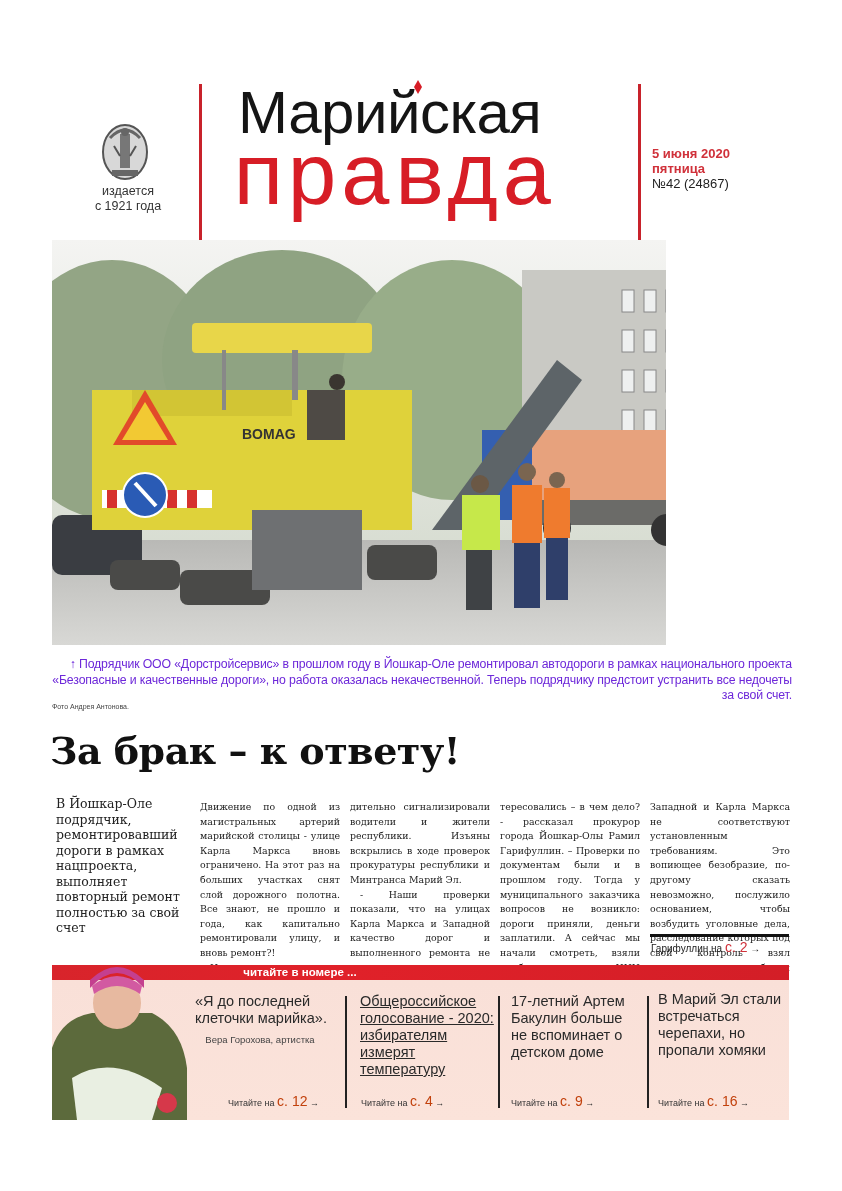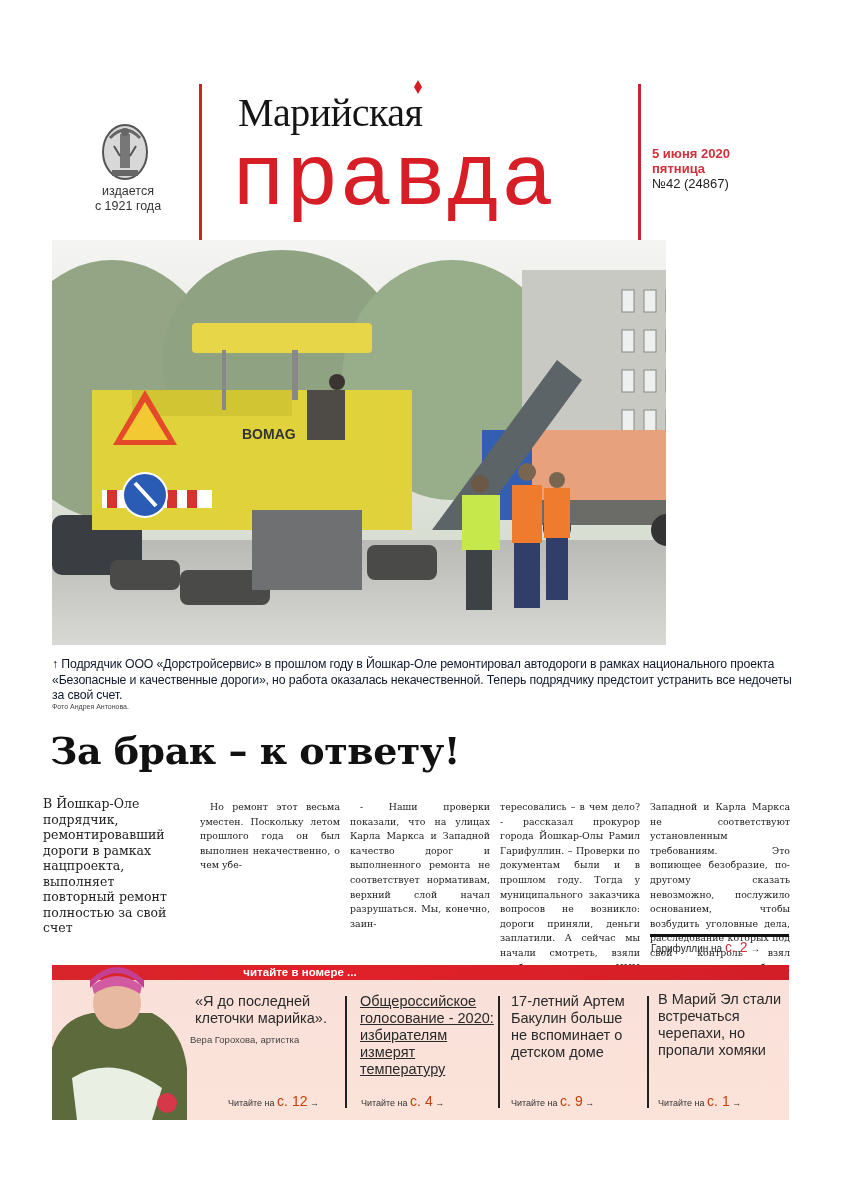--- a/index.html
+++ b/index.html
@@ -8,39 +8,39 @@
     font-family: "Liberation Sans", sans-serif; color: #222;
   }
   .abs { position: absolute; }
 
   
   .emblem { left: 100px; top: 118px; width: 50px; height: 64px; }
   .since { left: 88px; top: 184px; width: 80px; text-align: center; font-size: 12.5px; line-height: 15px; color: #333; }
   .vline { width: 3px; background: #c8222b; }
   .vl1 { left: 199px; top: 84px; height: 160px; }
   .vl2 { left: 638px; top: 84px; height: 160px; }
-  .title1 { left: 238px; top: 82px; font-family: Liberation Serif, serif; font-size: 40px; line-height: 62px; color: #151515; letter-spacing: -0.5px; }
+  .title1 { left: 238px; top: 82px; font-family: Liberation Sans, sans-serif; font-size: 60px; line-height: 62px; color: #151515; letter-spacing: -0.5px; }
   .title2 { left: 232px; top: 136px; font-family: Liberation Mono, monospace; font-size: 88px; line-height: 90px; color: #d71d26; letter-spacing: 1px; }
   .pen { left: 413px; top: 80px; width: 10px; height: 14px; }
   .issue { left: 652px; top: 146px; font-size: 13px; line-height: 15px; }
   .issue .date { color: #d0313a; font-weight: bold; display:block; }
   .issue .dow { color: #d0313a; font-weight: bold; display:block; }
   .issue .num { color: #222; display:block; }
 
   
   .photo { left: 52px; top: 240px; width: 614px; height: 405px; overflow: hidden; }
   .photo svg { display:block; }
 
-  .caption { left: 52px; top: 657px; width: 740px; font-size: 12.3px; line-height: 15.5px; color: #0f172a; letter-spacing: -0.15px; }
+  .caption { left: 52px; top: 657px; width: 740px; font-size: 12.3px; line-height: 15.5px; color: #6d28d9; letter-spacing: -0.15px; text-align: right; }
   .credit { left: 52px; top: 703px; font-size: 7px; color: #444; }
 
   .headline { left: 50px; top: 716px; font-family: "DejaVu Serif", "Liberation Serif", serif; font-weight: bold; font-size: 38px; line-height: 70px; color: #111; letter-spacing: -0.5px; }
 
   
-  .lead { left: 43px; top: 796px; width: 135px; font-family: "DejaVu Serif", serif; font-size: 12.5px; line-height: 15.5px; color: #222; }
+  .lead { left: 56px; top: 796px; width: 135px; font-family: "DejaVu Serif", serif; font-size: 12.5px; line-height: 15.5px; color: #222; }
 
   .col { font-family: "DejaVu Serif", serif; font-size: 9.4px; line-height: 14.6px; color: #222; text-align: justify; width: 140px; top: 800px; hyphens: auto; }
   .col p { margin: 0; text-indent: 10px; }
   .col p.noind { text-indent: 0; }
   .c1 { left: 200px; }
   .c2 { left: 350px; }
   .c3 { left: 500px; }
   .c4 { left: 650px; }
 
   .cont-rule { left: 650px; top: 934px; width: 139px; height: 3px; background: #111; }
@@ -48,21 +48,21 @@
   .cont .pg { color: #d0313a; font-size: 14px; }
 
   
   .strip { left: 52px; top: 965px; width: 737px; height: 15px; background: linear-gradient(90deg,#d8242b,#e02129 40%,#d31e27); }
   .strip-label { left: 200px; top: 965px; width: 200px; text-align: center; font-size: 11.5px; line-height: 15px; font-weight: bold; color: #fff; }
   .panel { left: 52px; top: 980px; width: 737px; height: 140px; background: linear-gradient(180deg,#f9e0d8,#fbe3da); }
   .portrait { left: 52px; top: 958px; width: 135px; height: 162px; }
 
   .teaser { font-size: 14.5px; line-height: 17px; color: #2a2a2a; }
   .t1 { left: 195px; top: 993px; width: 135px; text-align: left; }
-  .t1-author { left: 190px; top: 1034px; width: 140px; text-align: left; font-size: 9.5px; color: #444; }
+  .t1-author { left: 190px; top: 1034px; width: 140px; text-align: center; font-size: 9.5px; color: #444; }
   .t2 { left: 360px; top: 993px; width: 135px; text-decoration: underline; }
   .t3 { left: 511px; top: 993px; width: 120px; }
   .t4 { left: 658px; top: 991px; width: 125px; }
   .sep { width: 2px; background: #222; top: 996px; height: 112px; }
   .s1 { left: 345px; } .s2 { left: 498px; } .s3 { left: 647px; }
   .readon { font-size: 9px; color: #333; top: 1093px; white-space: nowrap; }
   .readon .pg { color: #c2410c; font-size: 14px; }
   .r1 { left: 228px; } .r2 { left: 361px; } .r3 { left: 511px; } .r4 { left: 658px; }
 </style>
 </head>
@@ -203,23 +203,25 @@
   <span>↑</span>
   <span>Подрядчик ООО «Дорстройсервис» в прошлом году в Йошкар-Оле ремонтировал автодороги в рамках национального проекта «Безопасные и качественные дороги», но работа оказалась некачественной. Теперь подрядчику предстоит устранить все недочеты за свой счет.</span>
 </div>
 <div class="abs credit">Фото Андрея Антонова.</div>
 
 <div class="abs headline">За брак – к ответу!</div>
 
 <div class="abs lead">В Йошкар-Оле подрядчик, ремонтировавший дороги в рамках нацпроекта, выполняет повторный ремонт полностью за свой счет</div>
 
 <div class="abs col c1">
+  <p class="noind">Движение по одной из магистральных артерий марийской столицы - улице Карла Маркса вновь ограничено. На этот раз на больших участках снят слой дорожного полотна. Все знают, не прошло и года, как капитально ремонтировали улицу, и вновь ремонт?!</p>
   <p>Но ремонт этот весьма уместен. Поскольку летом прошлого года он был выполнен некачественно, о чем убе-</p>
 </div>
 <div class="abs col c2">
+  <p class="noind">дительно сигнализировали водители и жители республики. Изъяны вскрылись в ходе проверок прокуратуры республики и Минтранса Марий Эл.</p>
   <p>- Наши проверки показали, что на улицах Карла Маркса и Западной качество дорог и выполненного ремонта не соответствует нормативам, верхний слой начал разрушаться. Мы, конечно, заин-</p>
 </div>
 <div class="abs col c3">
   <p class="noind">тересовались – в чем дело? - рассказал прокурор города Йошкар-Олы Рамил Гарифуллин. – Проверки по документам были и в прошлом году. Тогда у муниципального заказчика вопросов не возникло: дороги приняли, деньги заплатили. А сейчас мы начали смотреть, взяли пробы, отправили в НИИ «Дорстрой». Заключение показало, что дороги по улицам</p>
 </div>
 <div class="abs col c4">
   <p class="noind">Западной и Карла Маркса не соответствуют установленным требованиям. Это вопиющее безобразие, по-другому сказать невозможно, послужило основанием, чтобы возбудить уголовные дела, расследование которых под свой контроль взял прокурор республики Сергей Беляков.</p>
 </div>
 
 <div class="abs cont-rule"></div>
@@ -276,15 +278,15 @@
   <span>→</span>
 </div>
 
 <div class="abs sep s3"></div>
 
 <div class="abs teaser t4">
   <span>В Марий Эл стали встречаться черепахи, но пропали хомяки</span>
 </div>
 <div class="abs readon r4">
   <span>Читайте на</span>
-  <span class="pg">с. 1</span>
+  <span class="pg">с. 16</span>
   <span>→</span>
 </div>
 
 </body></html>

